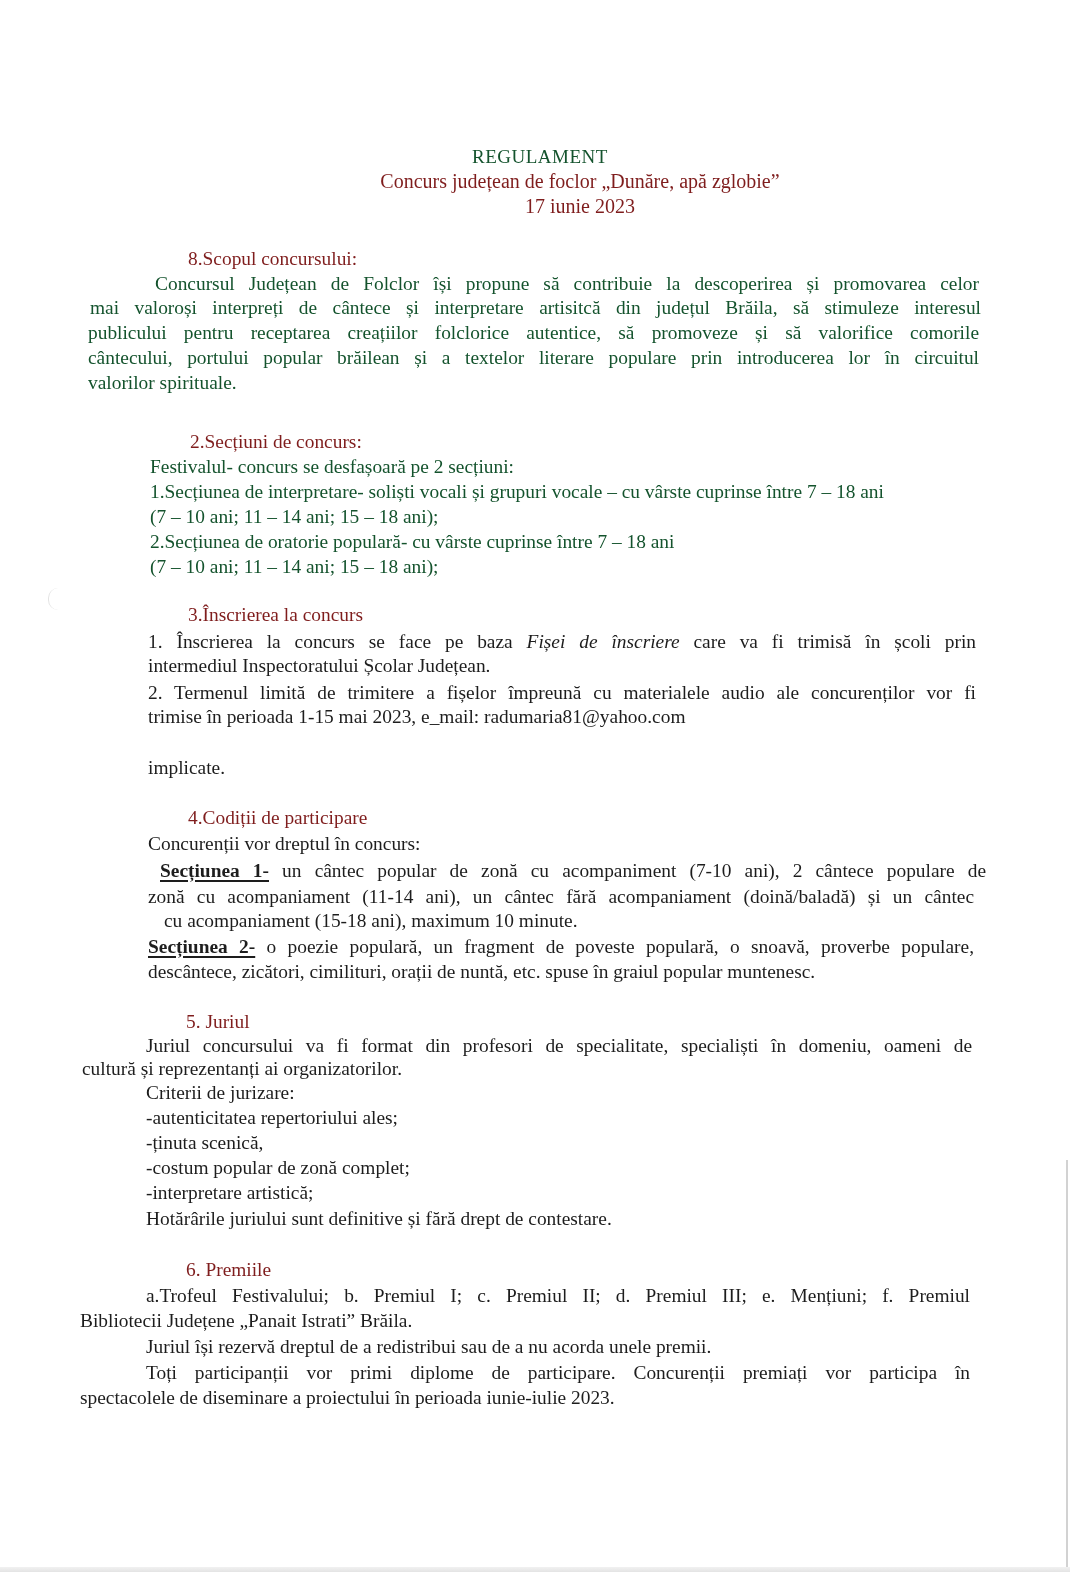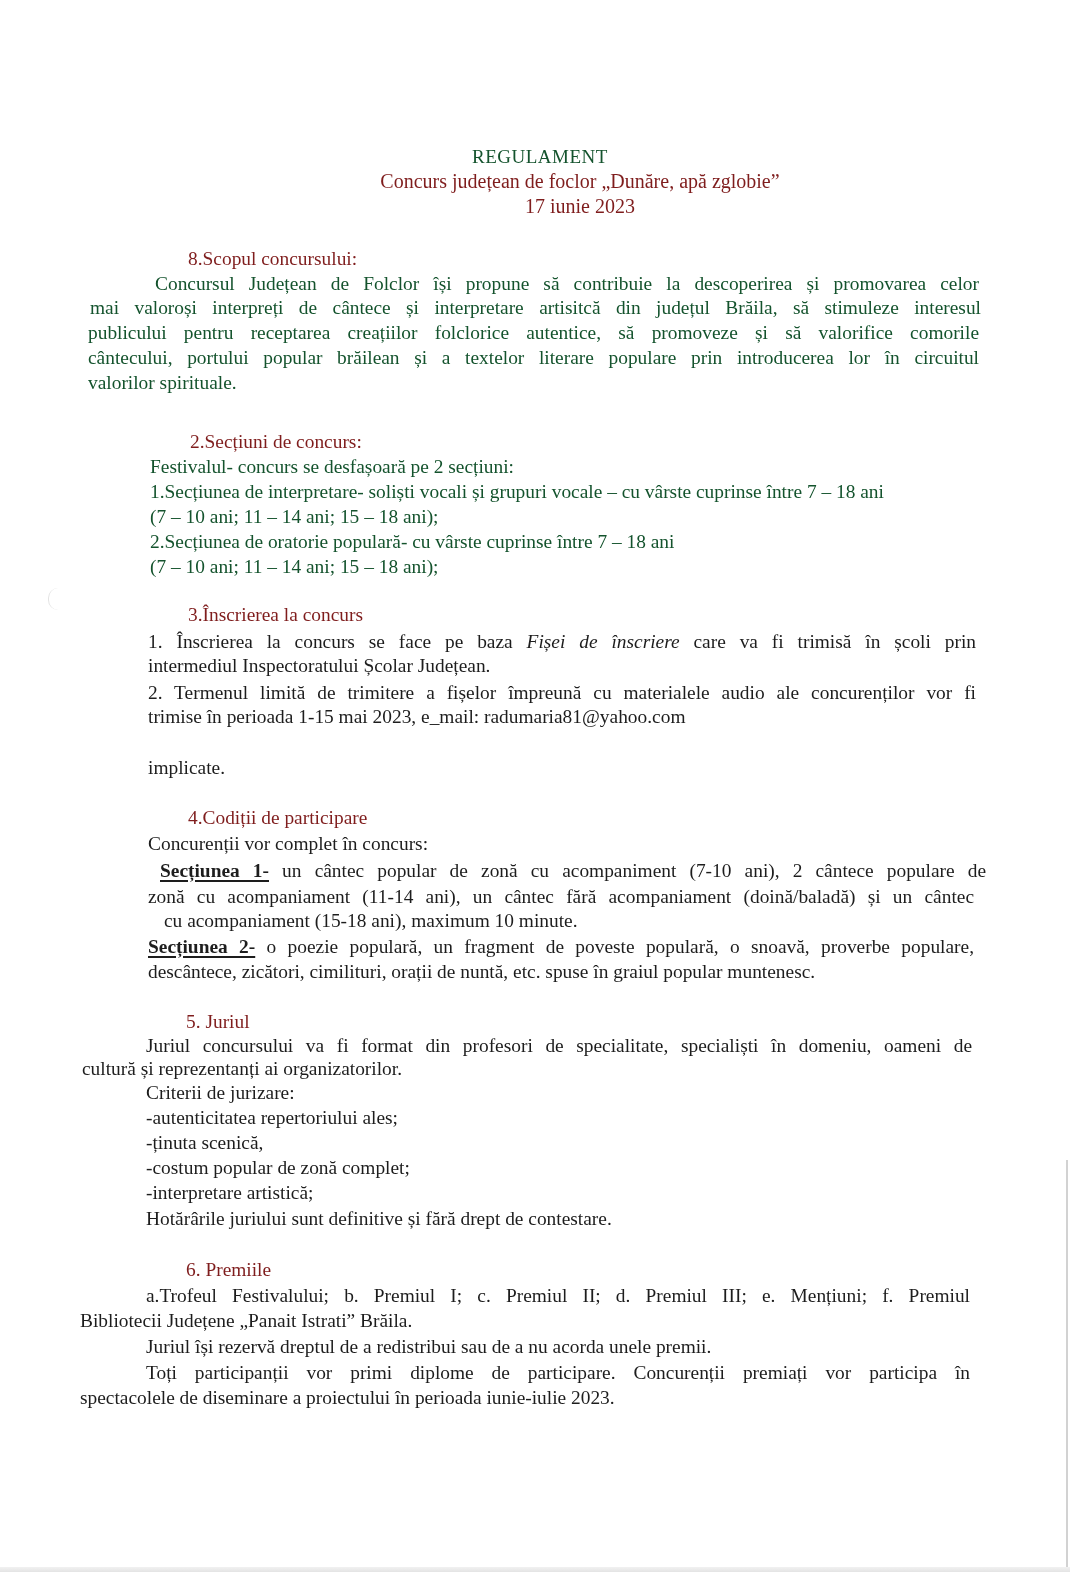--- a/index.html
+++ b/index.html
@@ -47,21 +47,21 @@
   <div class="line faded" style="left:150px; top:555px;">(7 – 10 ani; 11 – 14 ani; 15 – 18 ani);</div>
 
   <div class="line b" style="left:148px; top:603px;">3.Înscrierea la concurs</div>
   <div class="line just" style="left:148px; top:630px; width:828px;"><span>1. Înscrierea la concurs se face pe baza </span><em>Fișei de înscriere</em><span> care va fi trimisă în școli prin</span></div>
   <div class="line" style="left:148px; top:654px;">intermediul Inspectoratului Școlar Județean.</div>
   <div class="line just" style="left:148px; top:681px; width:828px;">2. Termenul limită de trimitere a fișelor împreună cu materialele audio ale concurenților vor fi</div>
   <div class="line" style="left:148px; top:705px;">trimise în perioada 1-15 mai 2023, e_mail: radumaria81@yahoo.com</div>
   <div class="line" style="left:148px; top:756px;">implicate.</div>
 
   <div class="line b" style="left:148px; top:806px;">4.Codiții de participare</div>
-  <div class="line" style="left:148px; top:832px;">Concurenții vor complet în concurs:</div>
+  <div class="line" style="left:148px; top:832px;">Concurenții vor dreptul în concurs:</div>
   <div class="line just" style="left:148px; top:859px; width:826px;margin-left:12px;"><span class="u">Secțiunea 1-</span><span>  un cântec popular de zonă cu acompaniment (7-10 ani), 2 cântece populare de</span></div>
   <div class="line just" style="left:148px; top:885px; width:826px;">zonă cu acompaniament (11-14 ani), un cântec fără acompaniament (doină/baladă) și un cântec</div>
   <div class="line" style="left:164px; top:909px;">cu acompaniament (15-18 ani), maximum 10 minute.</div>
   <div class="line just" style="left:148px; top:935px; width:826px;"><span class="u">Secțiunea 2-</span><span> o poezie populară, un fragment de poveste populară, o snoavă, proverbe populare,</span></div>
   <div class="line" style="left:148px; top:960px;">descântece, zicători, cimilituri, orații de nuntă, etc. spuse în graiul popular muntenesc.</div>
 
   <div class="line b" style="left:146px; top:1010px;">5. Juriul</div>
   <div class="line just" style="left:146px; top:1034px; width:826px;">Juriul concursului va fi format din profesori de specialitate, specialiști în domeniu, oameni de</div>
   <div class="line" style="left:82px; top:1057px;">cultură și reprezentanți ai organizatorilor.</div>
   <div class="line" style="left:146px; top:1081px;">Criterii de jurizare:</div>

